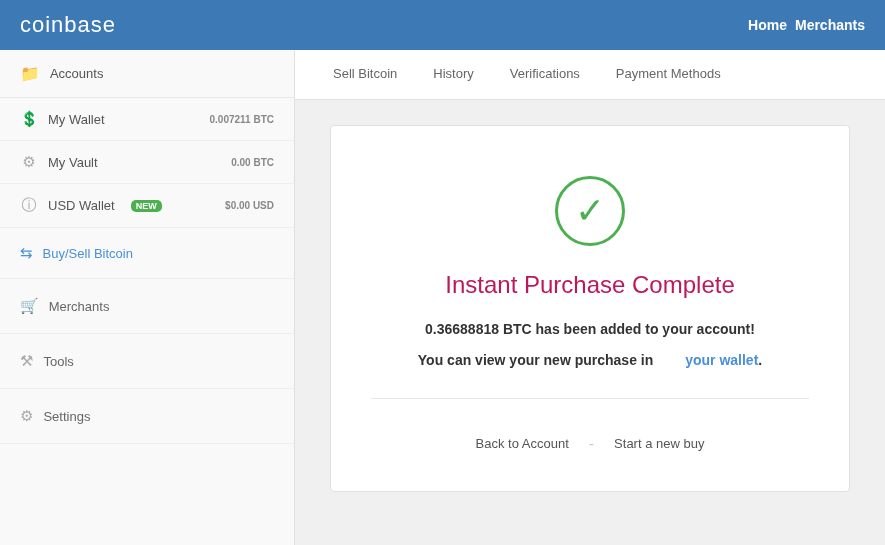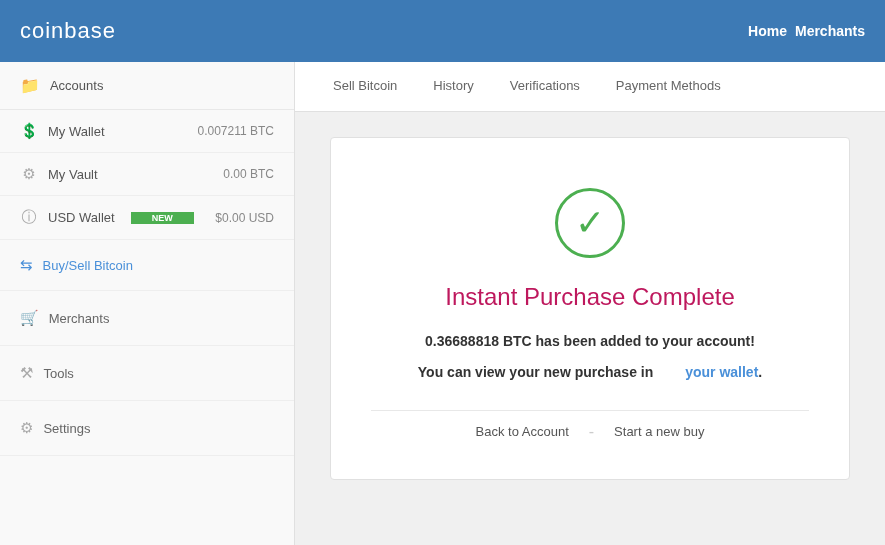--- a/index.html
+++ b/index.html
@@ -2,21 +2,21 @@
 <html><head>
   <meta charset="utf-8">
   <style>
     * { margin: 0; padding: 0; box-sizing: border-box; }
     body { font-family: -apple-system, BlinkMacSystemFont, 'Segoe UI', Arial, sans-serif; font-size: 14px; color: #333; background: #f5f5f5; width: 885px; height: 545px; overflow: hidden; }
 
     
     .header {
       background: #3d7ab5;
       color: white;
-      height: 62px;
+      height: 50px;
       display: flex;
       align-items: center;
       padding: 0 20px;
       justify-content: space-between;
     }
     .header-logo {
       font-size: 22px;
       font-weight: 300;
       letter-spacing: 1px;
       color: white;
@@ -76,28 +76,29 @@
       font-size: 15px;
       width: 18px;
       text-align: center;
     }
     .sidebar-item-label {
       color: #555;
       font-size: 13px;
     }
     .sidebar-item-value {
       color: #888;
-      font-size: 12px;
+      font-size: 10px;
+      font-weight: bold;
     }
     .badge-new {
       background: #4CAF50;
       color: white;
       font-size: 9px;
-      padding: 1px 21px;
-      border-radius: 0;
+      padding: 1px 5px;
+      border-radius: 5px;
       font-weight: bold;
       margin-left: 6px;
     }
     .sidebar-nav-item {
       padding: 16px 20px;
       display: flex;
       align-items: center;
       gap: 10px;
       border-bottom: 1px solid #eeeeee;
       cursor: pointer;
@@ -207,21 +208,21 @@
       text-decoration: none;
       margin-left: 28px;
     }
 
     .card-actions {
       display: flex;
       justify-content: center;
       align-items: center;
       gap: 0;
       border-top: 1px solid #e8e8e8;
-      padding-top: 8px;
+      padding-top: 32px;
       margin-top: 10px;
     }
     .action-link {
       color: #555;
       text-decoration: none;
       font-size: 13px;
       padding: 5px 20px;
       cursor: pointer;
     }
     .action-separator {

